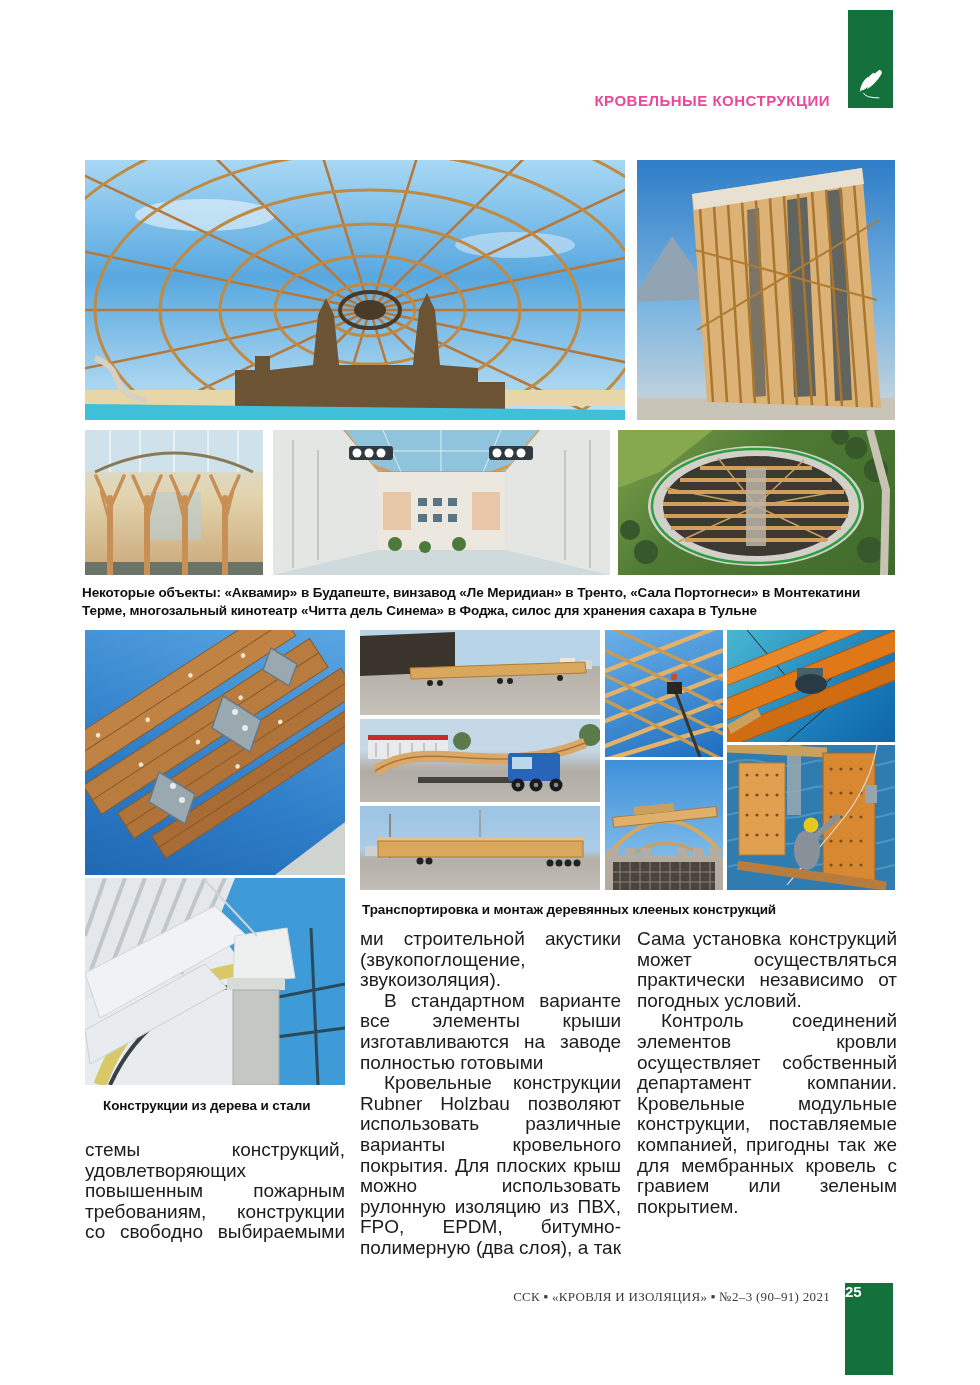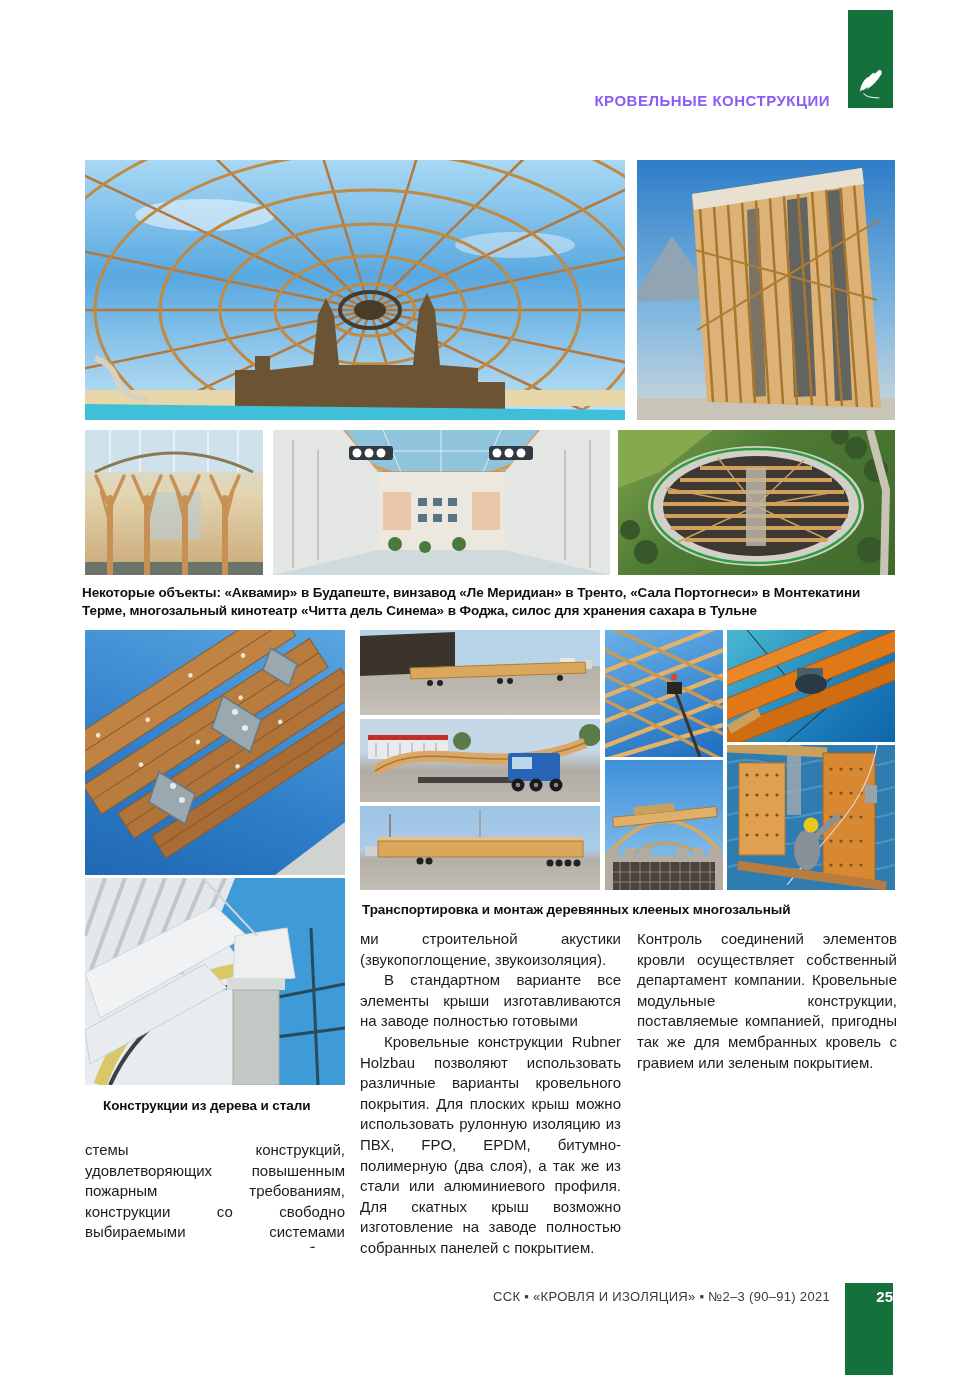--- a/index.html
+++ b/index.html
@@ -2,36 +2,36 @@
 <html><head>
 <meta charset="utf-8">
 <style>
   html,body{margin:0;padding:0;background:#ffffff;}
   .page{position:relative;width:980px;height:1385px;background:#fff;overflow:hidden;
         font-family:"Liberation Sans",sans-serif;}
   figure.ph{position:absolute;margin:0;overflow:hidden;}
   figure.ph svg{display:block;width:100%;height:100%;}
 
   .section-title{position:absolute;right:150px;top:92px;font-size:15px;font-weight:700;
-        color:#8b5cf6;letter-spacing:.5px;}
+        color:#ec4899;letter-spacing:.5px;}
   .logo-box{position:absolute;left:848px;top:10px;width:45px;height:98px;background:#15713B;}
   .logo-box svg{position:absolute;left:0;bottom:4px;width:45px;height:60px;}
 
   .cap{position:absolute;font-weight:700;font-size:13.5px;line-height:17.5px;color:#0f0f0f;
        letter-spacing:-.1px;}
 
-  .textcol{position:absolute;font-size:15px;line-height:20.6px;color:#1c1c1c;
+  .textcol{position:absolute;font-size:19px;line-height:20.6px;color:#1c1c1c;
        text-align:justify;overflow:hidden;}
   .textcol p{margin:0;text-indent:24px;}
   .textcol p:first-child{text-indent:0;}
 
   .footer-line{position:absolute;right:150px;top:1289px;font-size:13px;color:#3a3a3a;
-       letter-spacing:.3px;}
+       letter-spacing:.3px;font-family:Liberation Serif, serif;}
   .pagenum-box{position:absolute;left:845px;top:1283px;width:48px;height:92px;background:#15713B;
-       box-sizing:border-box;padding-top:5px;text-align:right;color:#fff;font-weight:700;font-size:15px;}
+       box-sizing:border-box;text-align:left;color:#fff;font-weight:700;font-size:15px;}
 </style>
 </head>
 <body>
 
 <div class="page">
 
   <div class="section-title">КРОВЕЛЬНЫЕ КОНСТРУКЦИИ</div>
   <div class="logo-box">
     <svg viewBox="0 0 45 98">
       <path d="M18,54 Q7,62 5,78 Q15,72 22,62 Q25,57 18,54" fill="#fff"></path>
@@ -481,21 +481,21 @@
       <path d="M150,0 C140,60 100,90 60,140" stroke="#d8d8d8" stroke-width="1.2" fill="none"></path>
       <line x1="88" y1="92" x2="112" y2="70" stroke="#8a9098" stroke-width="6"></line>
       <ellipse cx="80" cy="105" rx="13" ry="20" fill="#8a9098"></ellipse>
       <circle cx="84" cy="80" r="7.5" fill="#e8c818"></circle>
       <g transform="rotate(8 84 130)">
           <rect x="10" y="126" width="150" height="9" fill="#b87c3e"></rect>
         </g>
     </svg>
   </figure>
 
-  <div class="cap" style="left:362px;top:901px;width:535px">Транспортировка и монтаж деревянных клееных многозальный</div>
+  <div class="cap" style="left:362px;top:901px;width:535px">Транспортировка и монтаж деревянных клееных конструкций</div>
 
   <figure class="ph" style="left:85px;top:878px;width:260px;height:207px;background:#e8ecee">
     <svg viewBox="0 0 260 207" preserveAspectRatio="none">
       <polygon points="110,0 260,0 260,207 150,207 175,110 135,55" fill="#3f9ad8"></polygon>
       <g stroke="#2a4a5a" stroke-width="3">
           <line x1="226" y1="50" x2="233" y2="207"></line>
           <line x1="178" y1="122" x2="260" y2="106"></line>
           <line x1="168" y1="162" x2="260" y2="150"></line>
         </g>
       <polygon points="0,0 150,0 112,95 0,122" fill="#e4e8ea"></polygon>
@@ -523,20 +523,21 @@
 
   <div class="textcol" style="left:85px;top:1140px;width:260px;height:108px">
       <p>стемы конструкций, удовлетворяющих повышенным пожарным требованиям, конструкции со свободно выбираемыми системами освещения, конструкции с особыми требования-</p>
     </div>
   <div class="textcol" style="left:360px;top:929px;width:261px;height:333px">
       <p>ми строительной акустики (звукопоглощение, звукоизоляция).</p>
       <p>В стандартном варианте все элементы крыши изготавливаются на заводе полностью готовыми</p>
       <p>Кровельные конструкции Rubner Holzbau позволяют использовать различные варианты кровельного покрытия. Для плоских крыш можно использовать рулонную изоляцию из ПВХ, FPO, EPDM, битумно-полимерную (два слоя), а так же из стали или алюминиевого профиля. Для скатных крыш возможно изготовление на заводе полностью собранных панелей с покрытием.</p>
     </div>
   <div class="textcol" style="left:637px;top:929px;width:260px;height:333px">
+      <p>Сама установка конструкций может осуществляться практически независимо от погодных условий.</p>
       <p>Контроль соединений элементов кровли осуществляет собственный департамент компании. Кровельные модульные конструкции, поставляемые компанией, пригодны так же для мембранных кровель с гравием или зеленым покрытием.</p>
     </div>
 
   <div class="footer-line">ССК ▪ «КРОВЛЯ И ИЗОЛЯЦИЯ» ▪ №2–3 (90–91) 2021</div>
   <div class="pagenum-box">
     <span>25</span>
   </div>
 
 </div>
 

